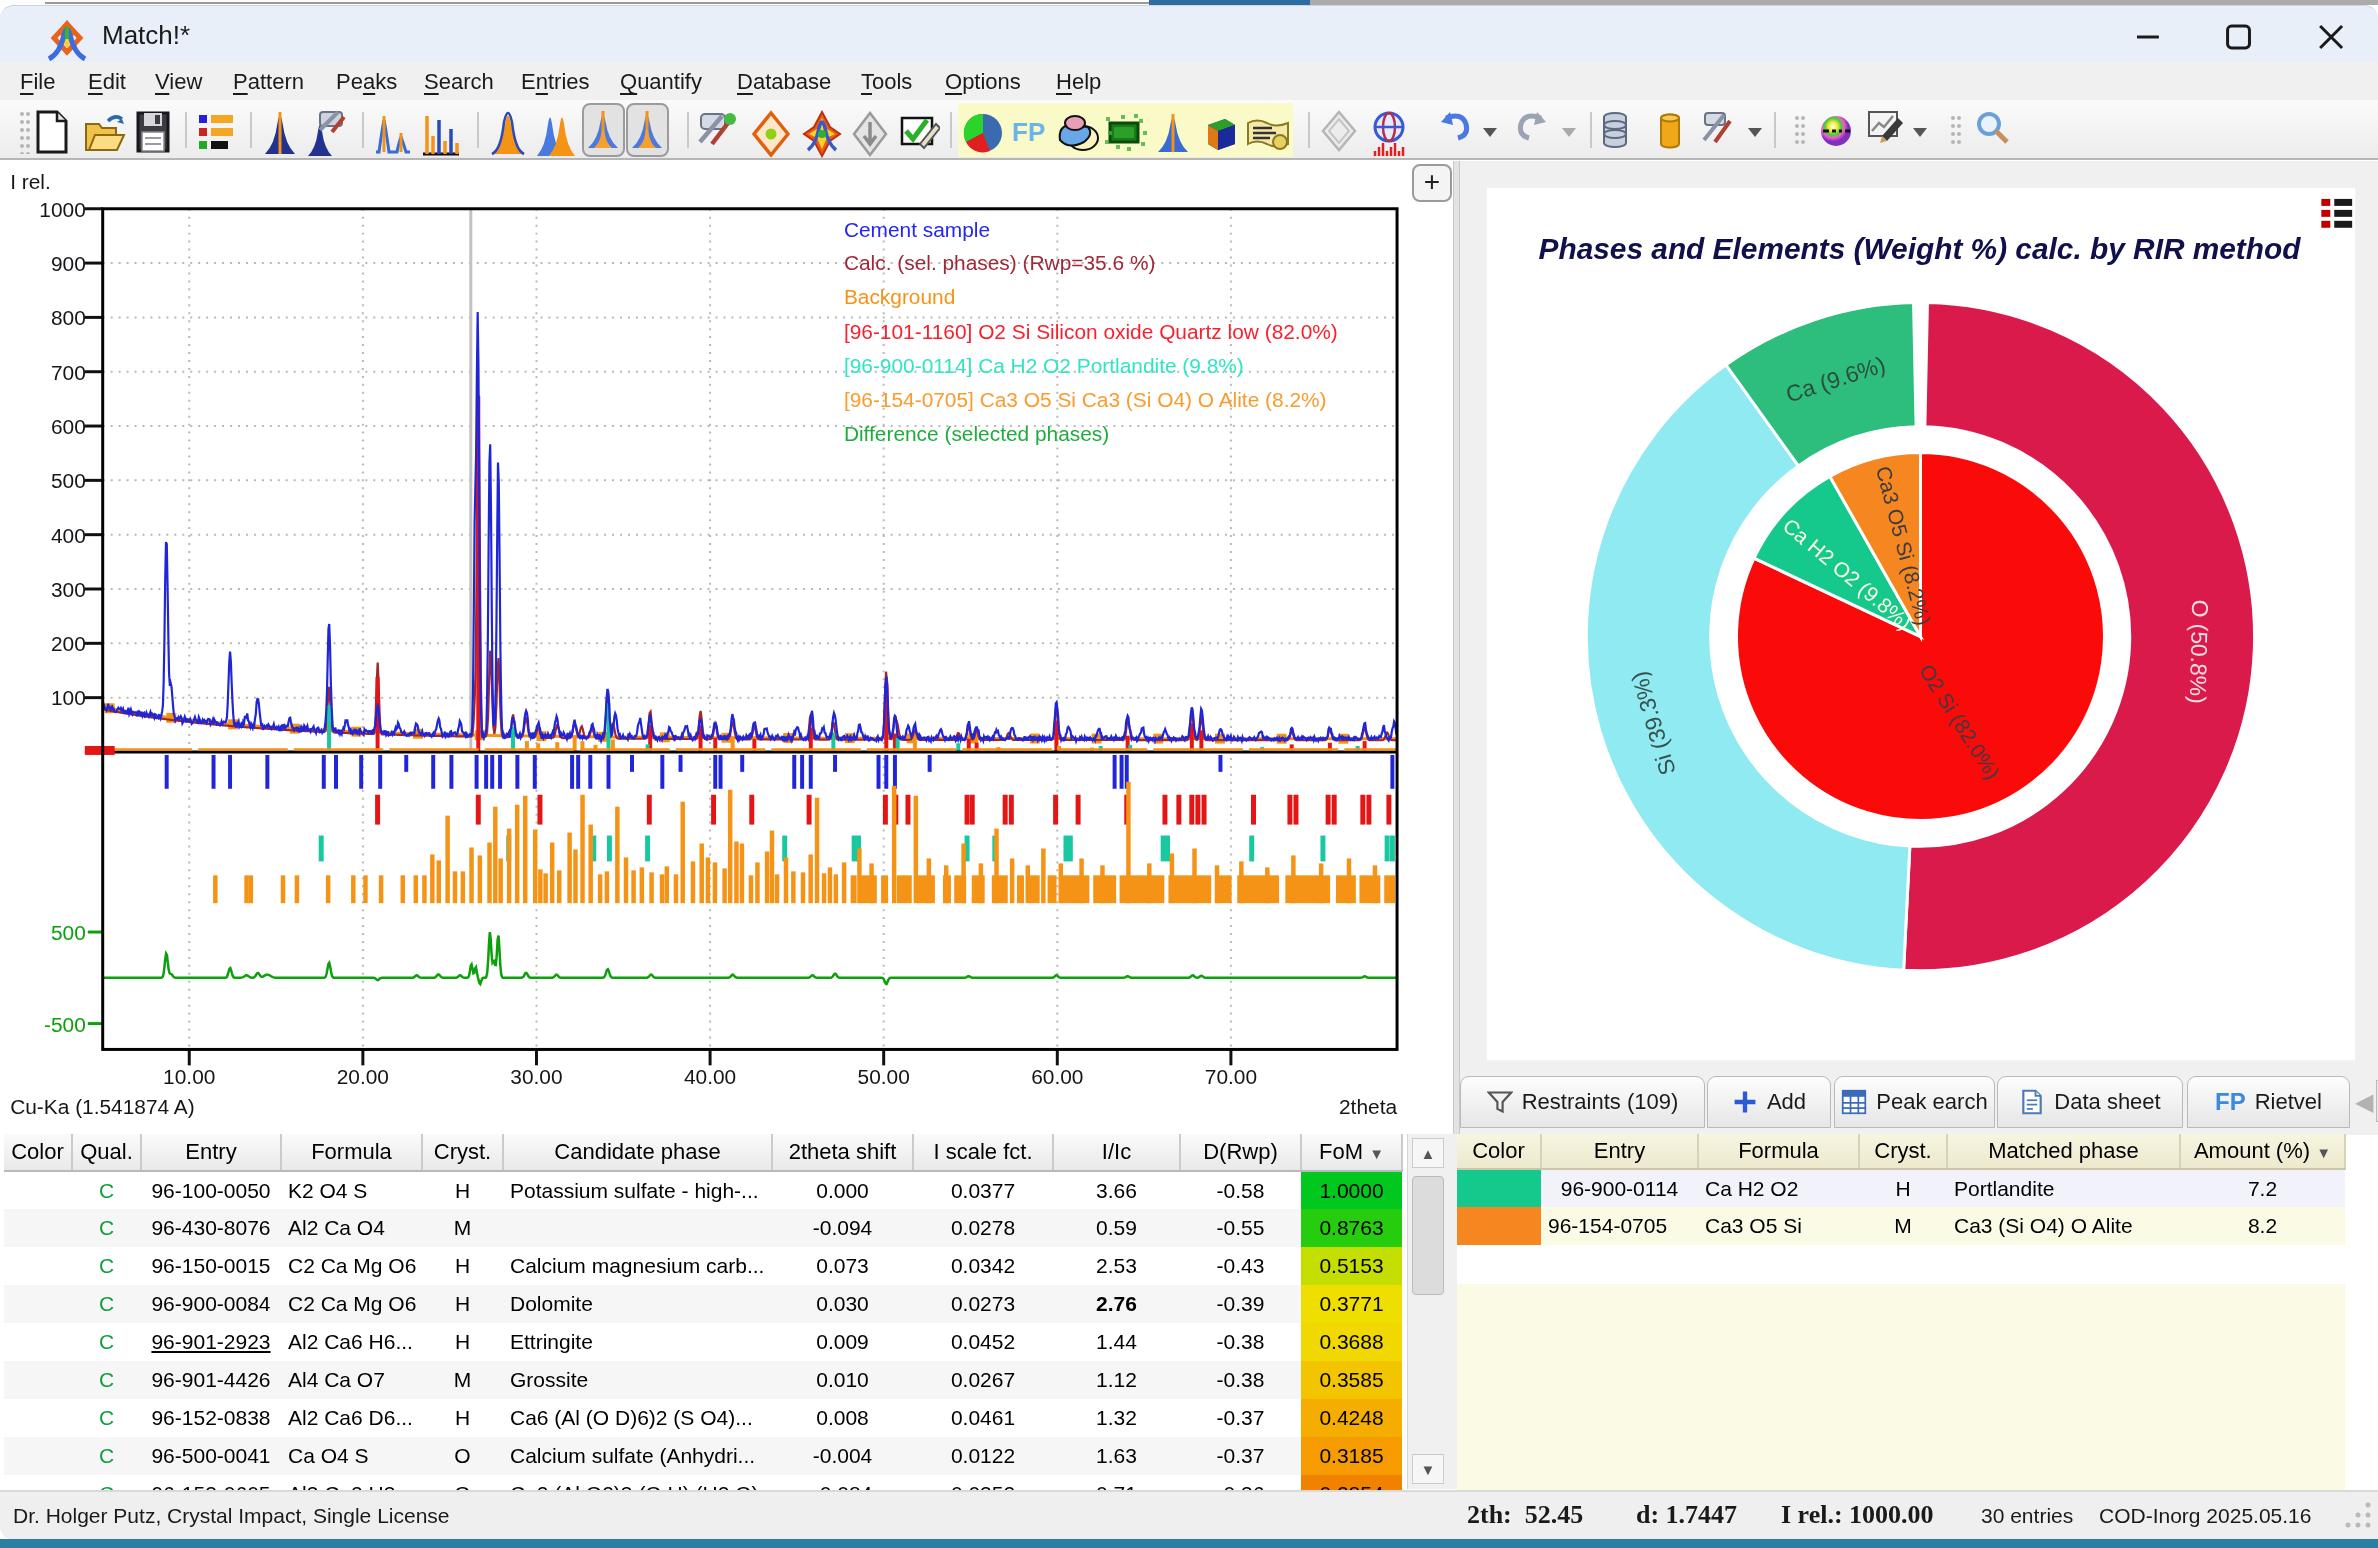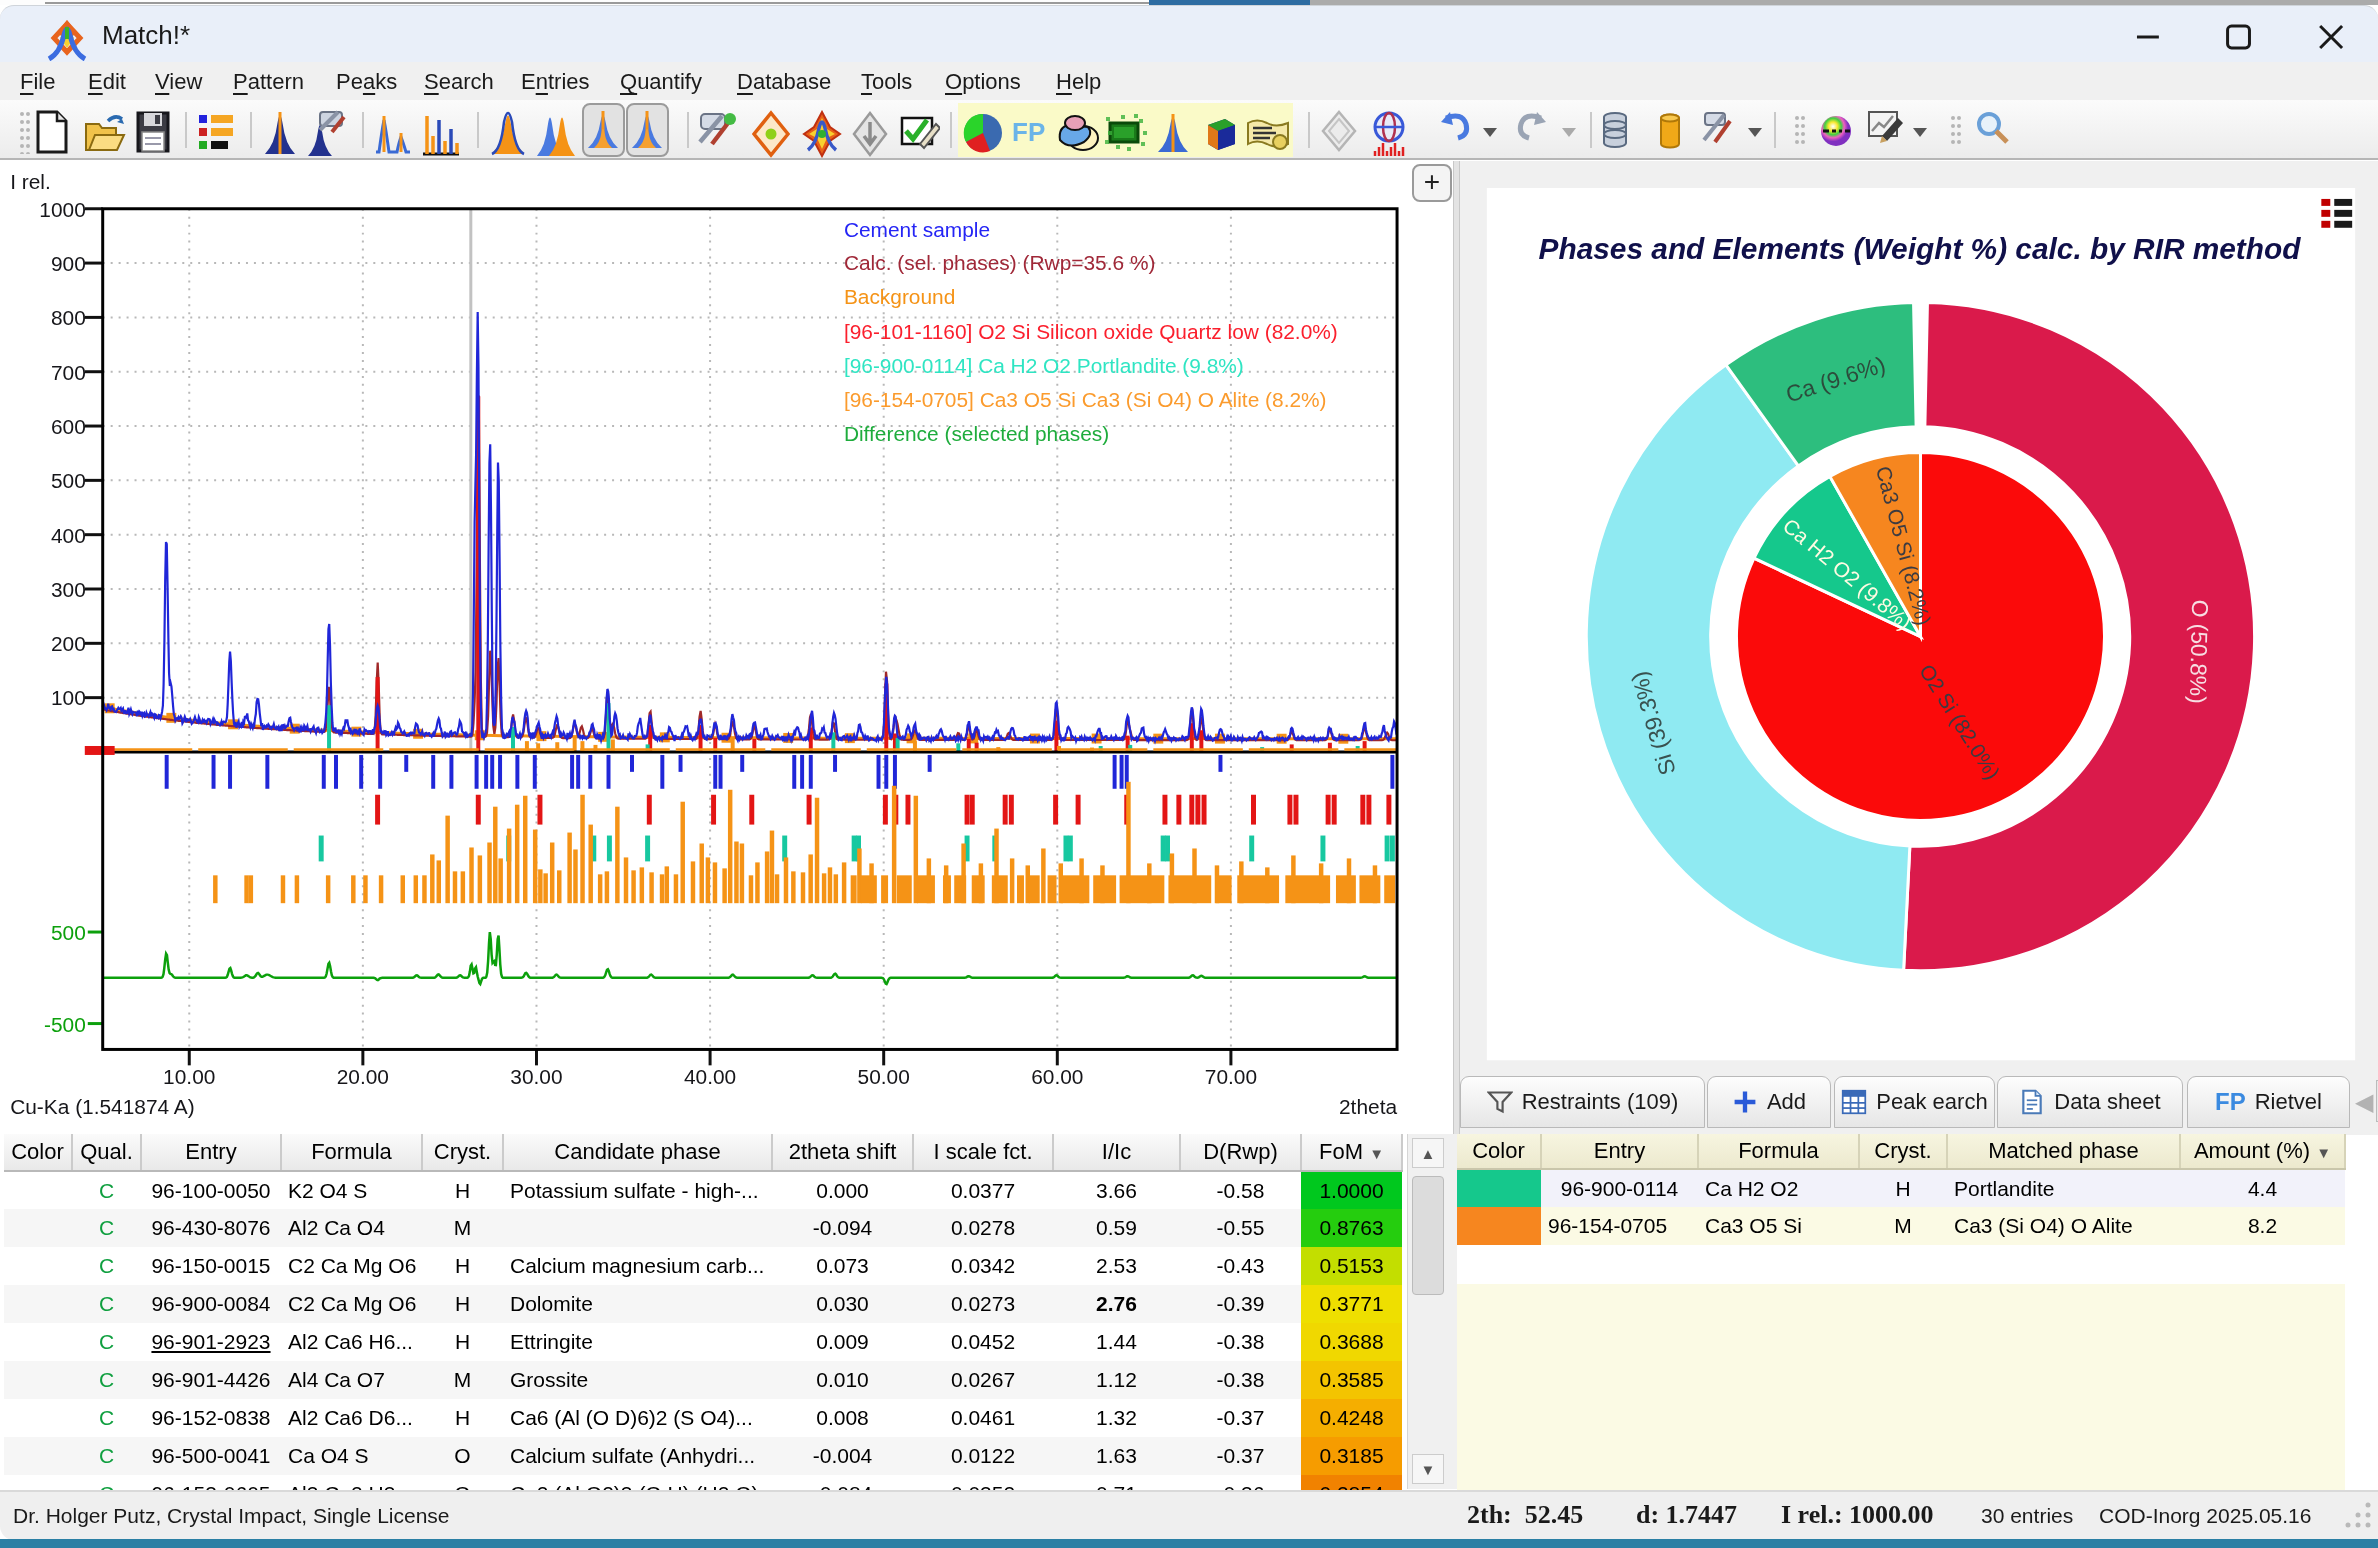--- a/index.html
+++ b/index.html
@@ -936,21 +936,21 @@
           <th style="text-align:center;">Cryst.</th>
           <th style="text-align:center;">Matched phase</th>
           <th style="text-align:center;">Amount (%) <span style="color:#555;font-size:15px;">▼</span></th>
         </tr>
         <tr class="rb">
           <td style="background:#15c88c;"></td>
           <td style="text-align:center;">96-900-0114</td>
           <td>Ca H2 O2</td>
           <td style="text-align:center;">H</td>
           <td>Portlandite</td>
-          <td style="text-align:center;">4.4</td>
+          <td style="text-align:center;">7.2</td>
         </tr>
         <tr class="ry">
           <td style="background:#f6861f;"></td>
           <td style="text-align:left;">96-154-0705</td>
           <td>Ca3 O5 Si</td>
           <td style="text-align:center;">M</td>
           <td>Ca3 (Si O4) O Alite</td>
           <td style="text-align:center;">8.2</td>
         </tr>
       </tbody>

